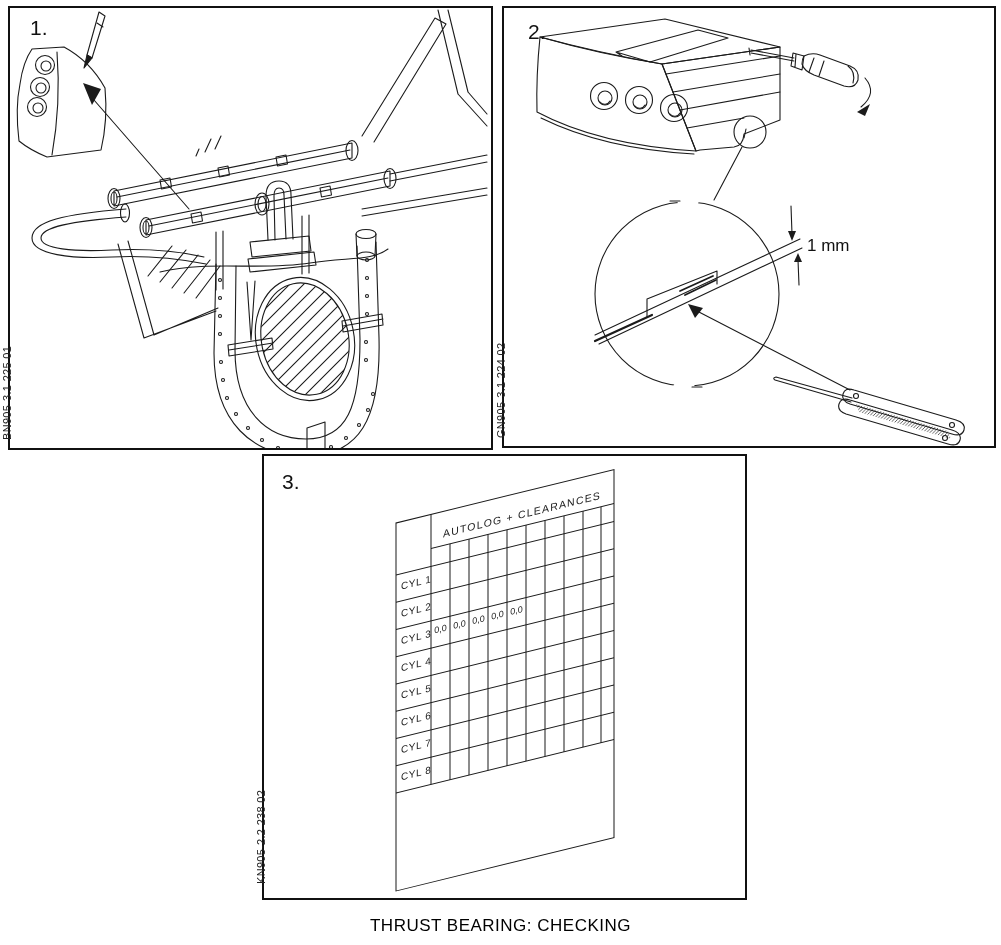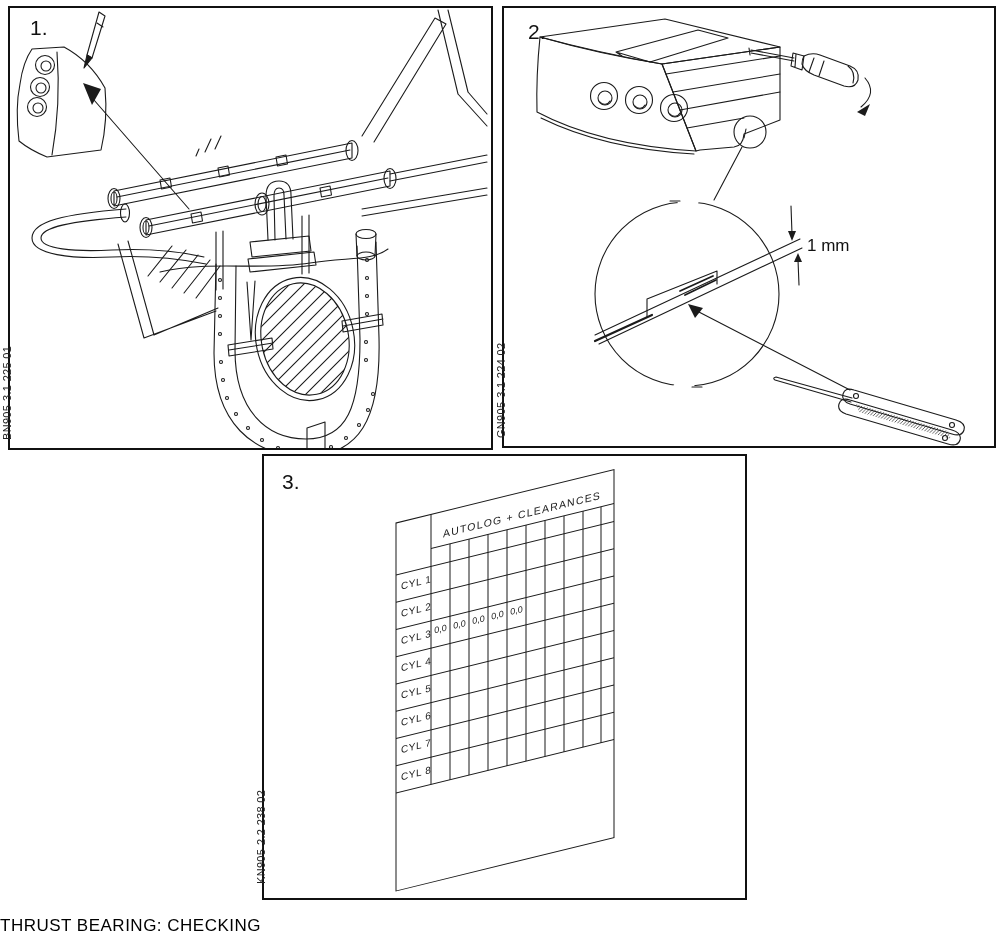--- a/index.html
+++ b/index.html
@@ -11,21 +11,21 @@
   #panel3{left:262px;top:454px;width:485px;height:446px;}
   .fig-num{position:absolute;font-size:21px;color:#111;z-index:3;}
   #panel1 .fig-num{left:20px;top:8px;}
   #panel2 .fig-num{left:24px;top:12px;}
   #panel3 .fig-num{left:18px;top:14px;}
   .fig-code{position:absolute;left:3px;bottom:8px;transform-origin:0 100%;
             transform:rotate(-90deg);font-size:11px;letter-spacing:.3px;color:#222;
             white-space:nowrap;z-index:3;}
   #panel3 .fig-code{bottom:14px;}
   .panel svg{position:absolute;left:0;top:0;width:100%;height:100%;}
-  #caption{position:absolute;top:916px;left:0;width:100%;text-align:left;
+  #caption{position:absolute;top:916px;left:0;width:100%;text-align:center;
            font-size:17px;letter-spacing:.5px;color:#000;}
 </style>
 </head>
 <body>
 
 <div id="page">
 
   <div class="panel" id="panel1">
     <span class="fig-num">1.</span>
     <span class="fig-code">BN905-3.1 225 01</span>

